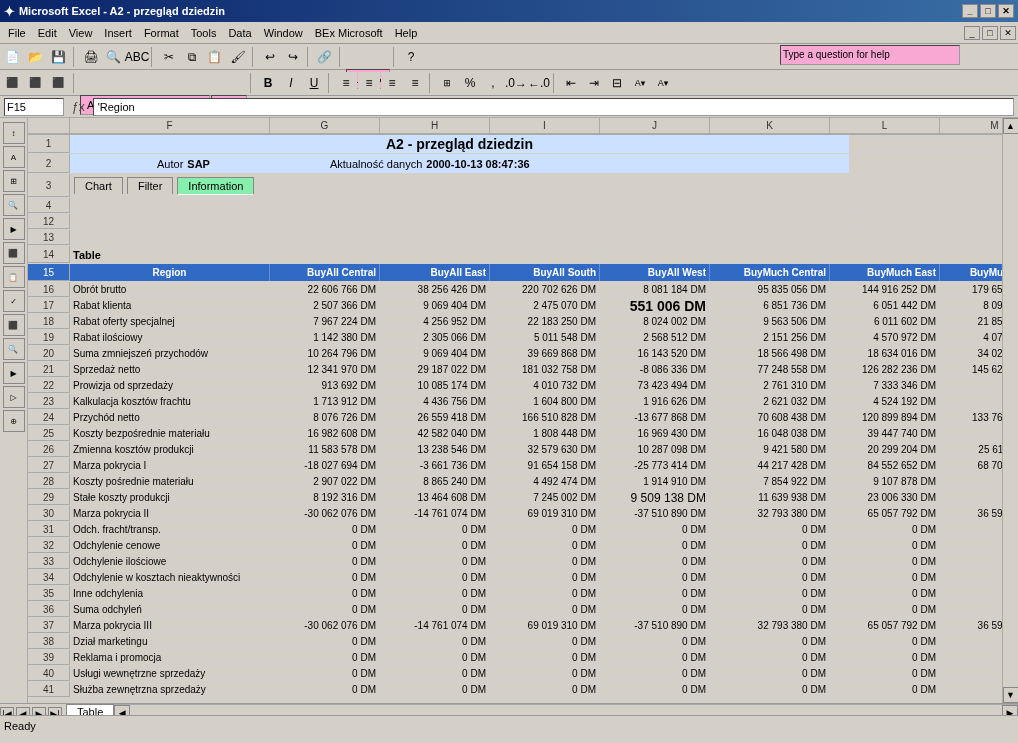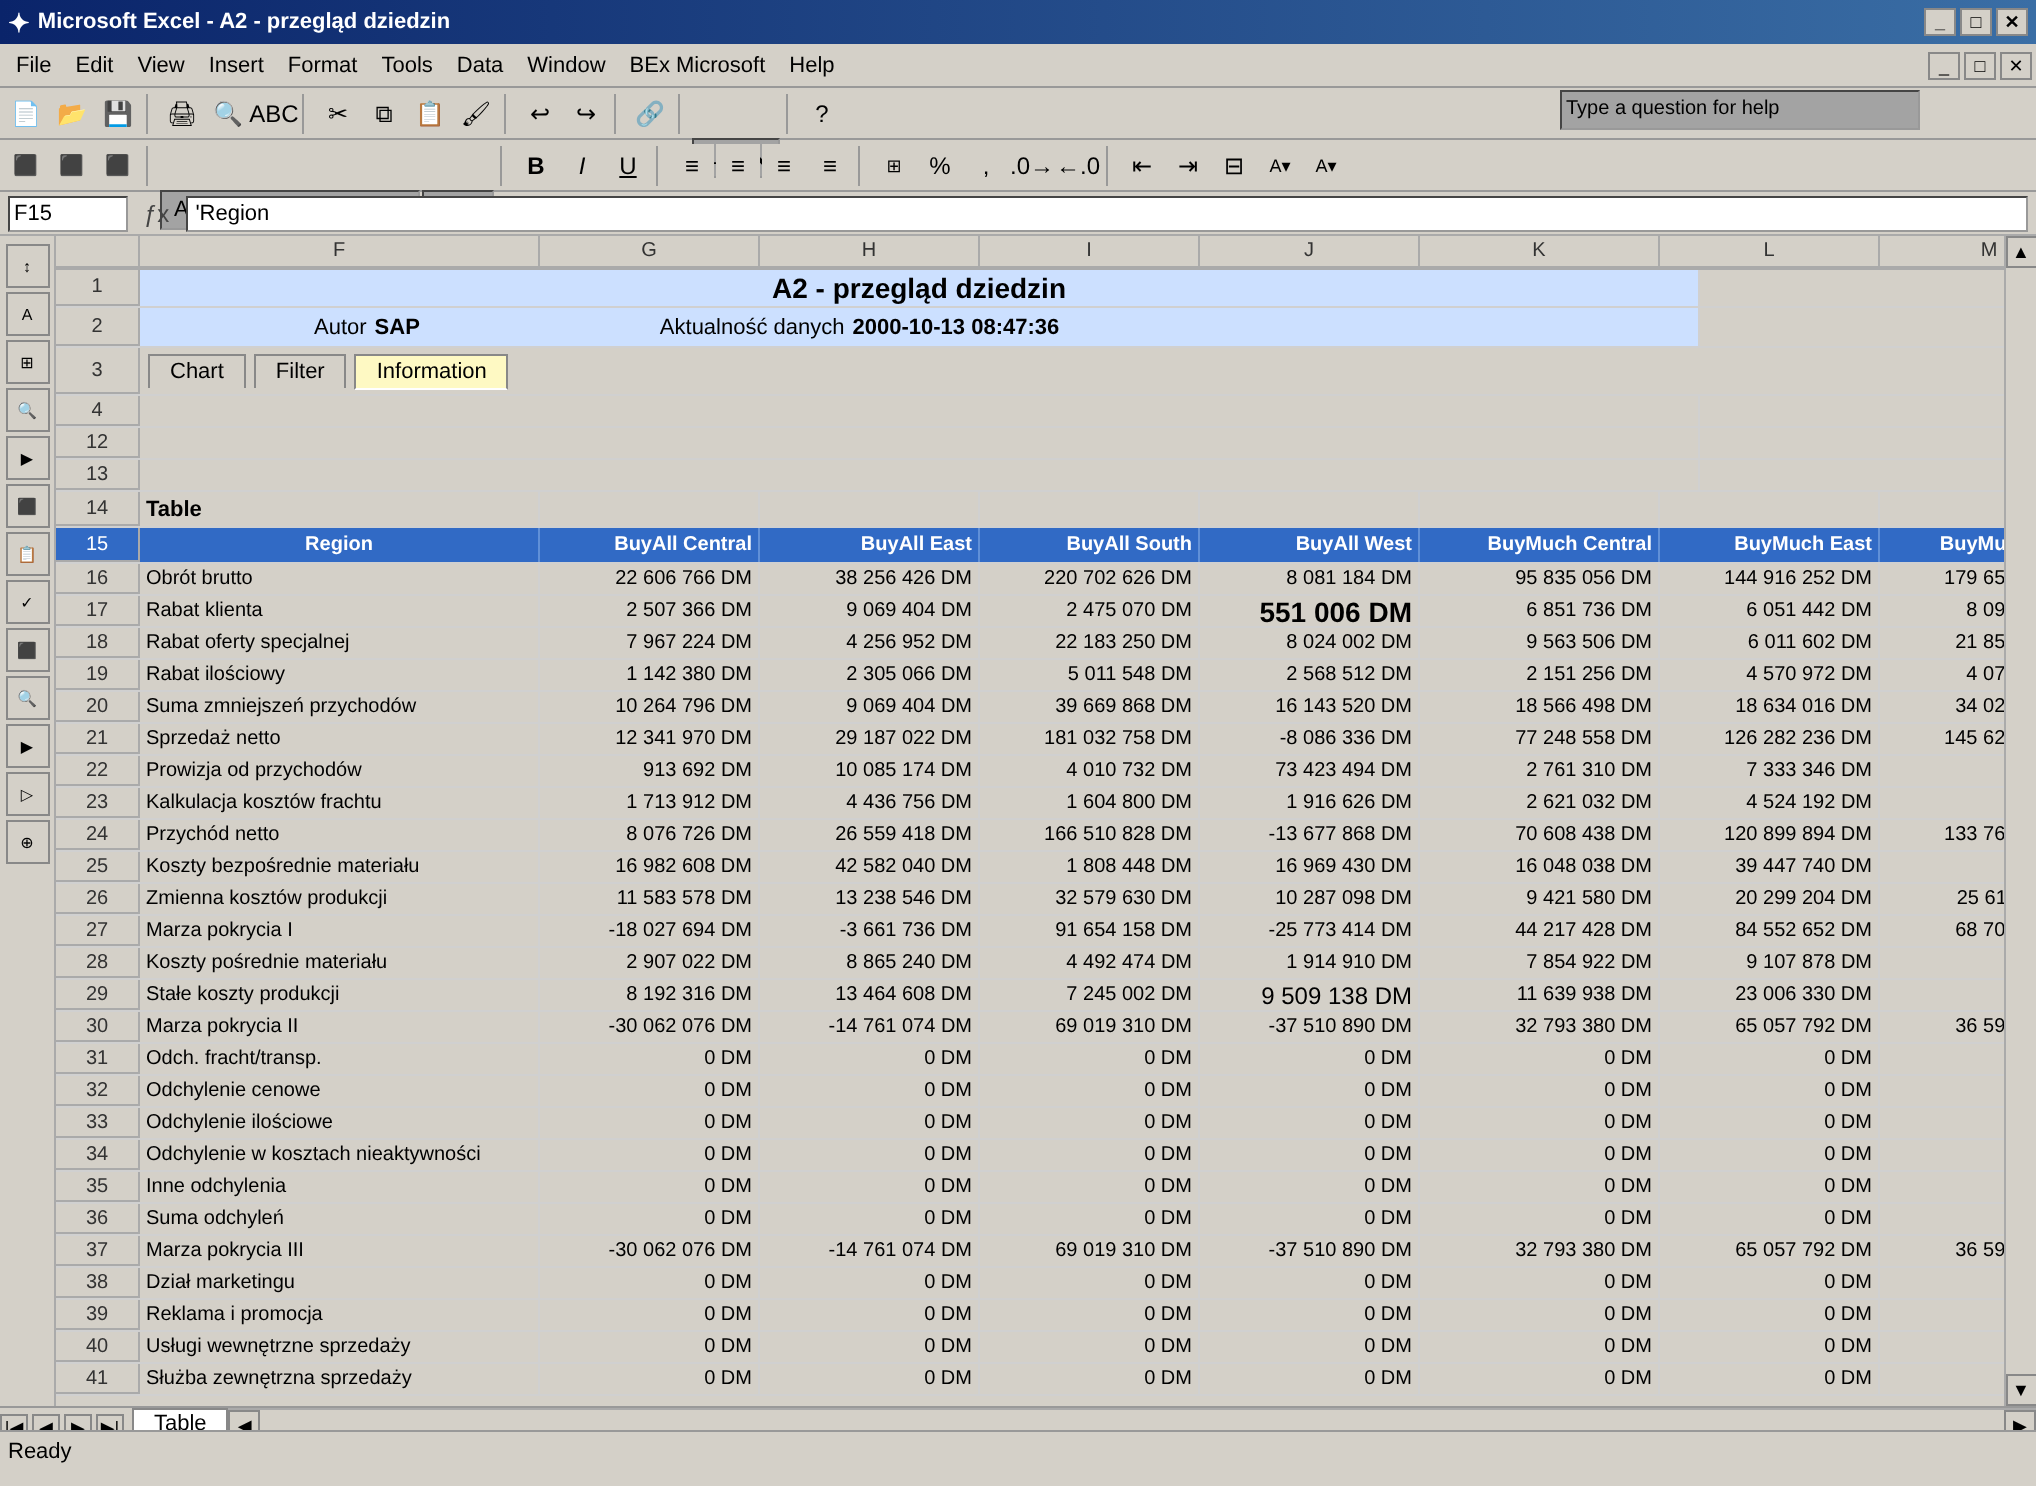--- a/index.html
+++ b/index.html
@@ -54,21 +54,21 @@
       gap: 1px;
     }
     .tb-btn {
       width: 22px; height: 22px; background: #d4d0c8;
       border: 1px solid transparent;
       display: flex; align-items: center; justify-content: center;
       cursor: pointer; font-size: 12px;
     }
     .tb-sep { width: 4px; height: 20px; border-left: 1px solid #999; margin: 0 2px; }
     .tb-input {
-      height: 20px; border: 1px inset #999; background: #a3a3a3;
+      height: 20px; border: 1px inset #999; background: #f9a8d4;
       font-size: 11px; padding: 0 2px; margin-top: 44px;
     }
     .tb-font-select { width: 130px; }
     .tb-size-select { width: 36px; }
     .zoom-input { width: 44px; text-align: center; }
 
     
     .formula-bar {
       background: #d4d0c8;
       height: 22px;
@@ -142,21 +142,21 @@
     .grid-cell.right-align { justify-content: flex-end; }
     .tab-btn {
       padding: 2px 10px;
       border: 1px solid #888;
       background: #d4d0c8;
       font-size: 11px;
       cursor: pointer;
       border-bottom: none;
     }
     .tab-btn.active { background: white; border-bottom: 1px solid white; }
-    .tab-btn.info { background: #fef9c3; }
+    .tab-btn.info { background: #86efac; }
 
     
     .status-bar {
       background: #d4d0c8;
       height: 20px;
       border-top: 1px solid #999;
       display: flex;
       align-items: center;
       padding: 0 4px;
       font-size: 11px;
@@ -527,21 +527,21 @@
                 <div class="grid-cell right-align cw-g" style="font-size: 10px;">12 341 970 DM</div>
                 <div class="grid-cell right-align cw-h" style="font-size: 10px;">29 187 022 DM</div>
                 <div class="grid-cell right-align cw-i" style="font-size: 10px;">181 032 758 DM</div>
                 <div class="grid-cell right-align cw-j" style="font-size: 10px;">-8 086 336 DM</div>
                 <div class="grid-cell right-align cw-k" style="font-size: 10px;">77 248 558 DM</div>
                 <div class="grid-cell right-align cw-l" style="font-size: 10px;">126 282 236 DM</div>
                 <div class="grid-cell right-align cw-m" style="font-size: 10px;">145 622 252 DM</div>
               </div>
               <div class="grid-row" style="height: 16px; min-height: 16px;">
                 <div class="row-num-cell">22</div>
-                <div class="grid-cell cw-f" style="font-size: 10px;">Prowizja od przychodów</div>
+                <div class="grid-cell cw-f" style="font-size: 10px;">Prowizja od sprzedaży</div>
                 <div class="grid-cell right-align cw-g" style="font-size: 10px;">913 692 DM</div>
                 <div class="grid-cell right-align cw-h" style="font-size: 10px;">10 085 174 DM</div>
                 <div class="grid-cell right-align cw-i" style="font-size: 10px;">4 010 732 DM</div>
                 <div class="grid-cell right-align cw-j" style="font-size: 10px;">73 423 494 DM</div>
                 <div class="grid-cell right-align cw-k" style="font-size: 10px;">2 761 310 DM</div>
                 <div class="grid-cell right-align cw-l" style="font-size: 10px;">7 333 346 DM</div>
                 <div class="grid-cell right-align cw-m" style="font-size: 10px;"></div>
               </div>
               <div class="grid-row" style="height: 16px; min-height: 16px;">
                 <div class="row-num-cell">23</div>

